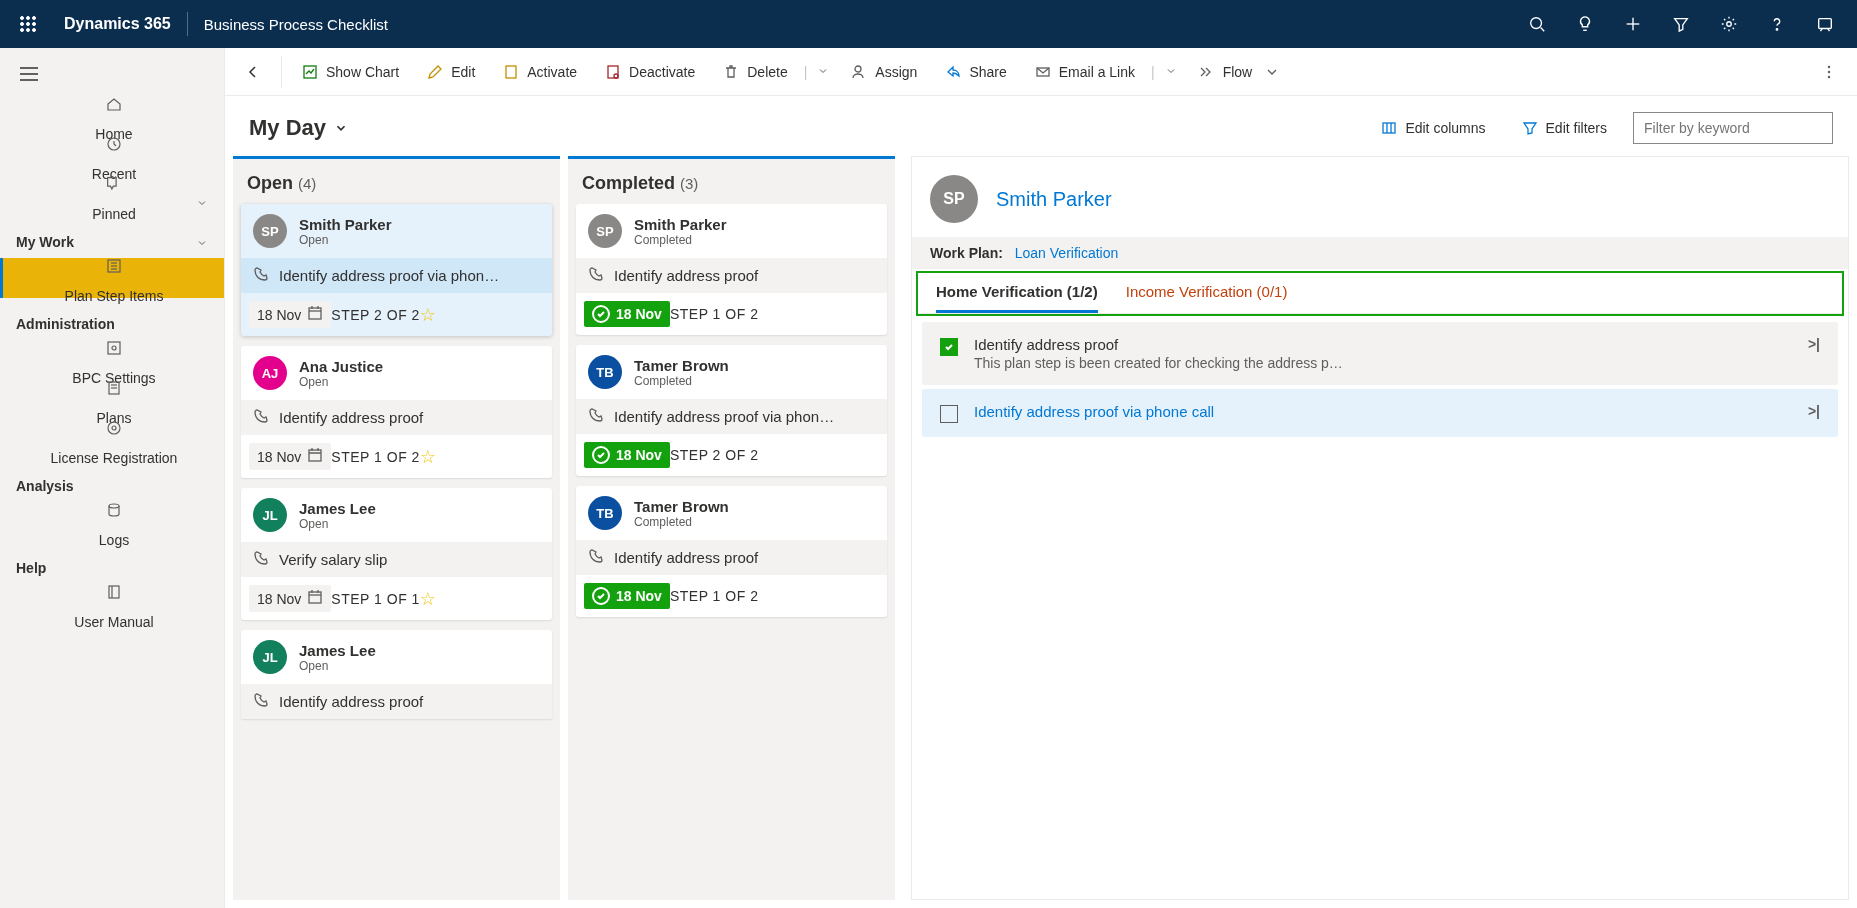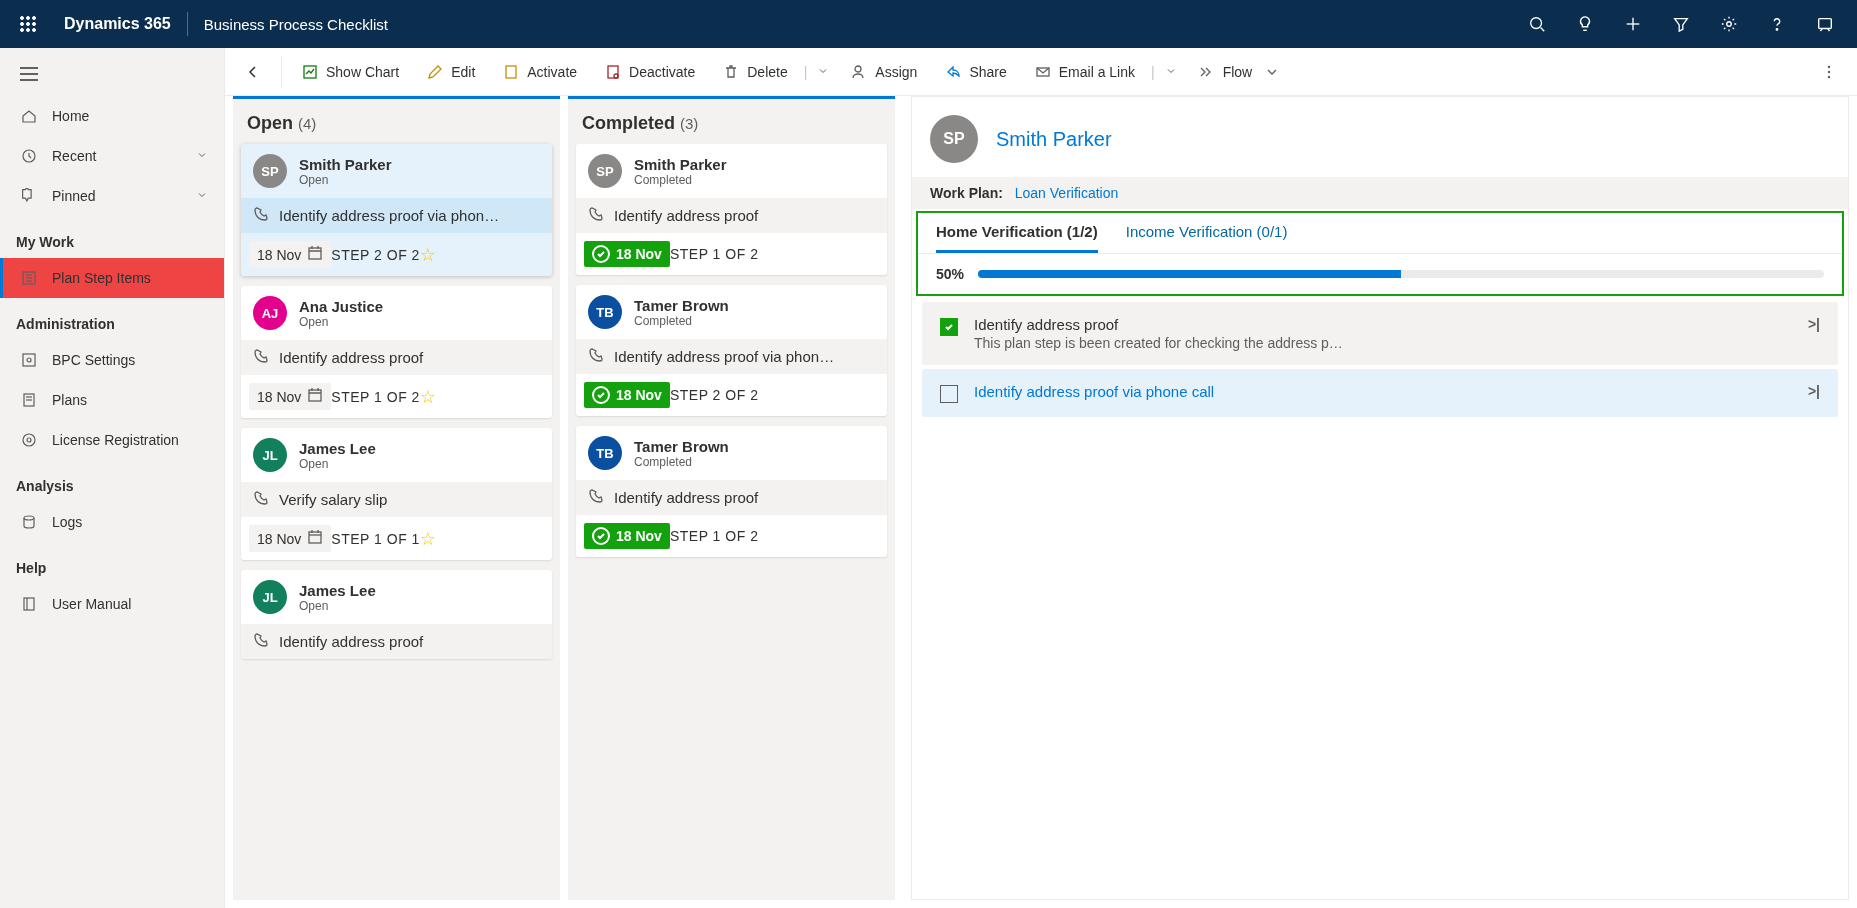--- a/index.html
+++ b/index.html
@@ -14,22 +14,22 @@
 .topbar .spacer { flex: 1; }
 .topbar .icon-btn { width: 48px; height: 48px; display: flex; align-items: center; justify-content: center; cursor: pointer; }
 .topbar svg { stroke: #fff; fill: none; }
 
 
 .layout { display: flex; height: calc(100vh - 48px); }
 
 
 .sidebar { width: 225px; background: #f3f2f1; border-right: 1px solid #edebe9; display: flex; flex-direction: column; padding-top: 4px; }
 .sidebar .ham { height: 44px; display: flex; align-items: center; padding-left: 20px; cursor: pointer; }
-.nav-item { height: 40px; display: flex; align-items: center; padding: 0 16px 0 20px; cursor: pointer; gap: 14px; font-size: 14px; }
-.nav-item.active { background: #ef4444; border-left: 3px solid #0078d4; padding-left: 17px; }
+.nav-item { height: 40px; display: flex; align-items: center; padding: 0 16px 0 20px; cursor: pointer; gap: 14px; font-size: 14px; flex-direction: column; }
+.nav-item.active { background: #eab308; border-left: 3px solid #0078d4; padding-left: 17px; }
 .nav-item .chev { margin-left: auto; }
 .nav-section { font-size: 14px; font-weight: 600; padding: 18px 16px 8px 16px; color: #323130; }
 .nav-icon { width: 18px; height: 18px; display: flex; align-items: center; justify-content: center; }
 .nav-icon svg { stroke: #605e5c; fill: none; stroke-width: 1.2; }
 
 
 .main { flex: 1; display: flex; flex-direction: column; background: #fff; overflow: hidden; }
 
 
 .cmdbar { height: 48px; border-bottom: 1px solid #edebe9; display: flex; align-items: center; padding: 0 8px; gap: 4px; }
@@ -70,21 +70,21 @@
 
 .detail { flex: 1; background: #fff; border: 1px solid #edebe9; margin-left: 8px; padding: 10px 0; display: flex; flex-direction: column; overflow: hidden; }
 .detail-head { display: flex; align-items: center; gap: 18px; padding: 8px 18px 14px 18px; }
 .detail-head .avatar { width: 48px; height: 48px; font-size: 16px; }
 .detail-head .name { font-size: 20px; color: #0078d4; font-weight: 400; }
 .workplan { background: #f3f2f1; padding: 8px 18px; font-size: 14px; }
 .workplan .lbl { font-weight: 600; }
 .workplan .val { color: #0078d4; margin-left: 8px; }
 .tabs-wrap { border: 2px solid #13a10e; margin: 2px 4px; }
 .tabs { display: flex; gap: 28px; padding: 10px 18px 0 18px; border-bottom: 1px solid #edebe9; }
-.tab { padding-bottom: 10px; font-size: 15px; cursor: pointer; color: #0369a1; }
+.tab { padding-bottom: 10px; font-size: 15px; cursor: pointer; color: #c2410c; }
 .tab.active { color: #323130; font-weight: 600; border-bottom: 3px solid #0078d4; }
 .progress-row { display: flex; align-items: center; gap: 14px; padding: 12px 18px; }
 .progress-row .pct { font-size: 14px; font-weight: 600; }
 .pbar { flex: 1; height: 8px; background: #edebe9; border-radius: 4px; overflow: hidden; }
 .pbar .fill { height: 100%; background: #0078d4; width: 50%; }
 .step-item { display: flex; align-items: flex-start; gap: 16px; padding: 14px 18px; margin: 4px 10px; border-radius: 2px; }
 .step-item.completed { background: #f3f2f1; }
 .step-item.pending { background: #e5f1fb; }
 .step-item .chk { width: 18px; height: 18px; border: 1.5px solid #605e5c; margin-top: 2px; flex-shrink: 0; display: flex; align-items: center; justify-content: center; }
 .step-item.completed .chk { background: #13a10e; border-color: #13a10e; color: #fff; }
@@ -350,20 +350,44 @@
         </div>
       <div class="cmd-btn more">
           <svg width="4" height="16" viewBox="0 0 4 16" fill="#605e5c">
             <circle cx="2" cy="3" r="1.2"></circle>
             <circle cx="2" cy="8" r="1.2"></circle>
             <circle cx="2" cy="13" r="1.2"></circle>
           </svg>
         </div>
     </div>
 
+    <div class="viewrow">
+      <div class="viewtitle">
+        <span>My Day</span>
+        <svg width="14" height="14" viewBox="0 0 12 12" stroke="#323130" fill="none" stroke-width="1.5">
+            <path d="M3 4.5l3 3 3-3"></path>
+          </svg>
+      </div>
+      <div class="spacer"></div>
+      <div class="link-btn">
+          <svg width="16" height="16" viewBox="0 0 16 16" stroke="#0078d4" fill="none" stroke-width="1.3">
+            <rect x="2" y="3" width="12" height="10"></rect>
+            <line x1="6" y1="3" x2="6" y2="13"></line>
+            <line x1="10" y1="3" x2="10" y2="13"></line>
+          </svg>
+          <span>Edit columns</span>
+        </div>
+      <div class="link-btn">
+          <svg width="16" height="16" viewBox="0 0 16 16" stroke="#0078d4" fill="none" stroke-width="1.3">
+            <path d="M2 3h12l-4 6v4l-4 1v-5z"></path>
+          </svg>
+          <span>Edit filters</span>
+        </div>
+      <input class="filter-input" placeholder="Filter by keyword" style="">
+    </div>
 
     <div class="board">
 
       <div class="col">
         <div class="col-title"><span>Open</span> <span class="count">(4)</span></div>
         <div id="col-open-cards">
             <div class="card selected">
     <div class="card-head">
       <div class="avatar" style="background:#8a8886">SP</div>
       <div>
@@ -539,26 +563,20 @@
         </div>
         <div class="workplan">
           <span class="lbl">Work Plan:</span>
           <span class="val">Loan Verification</span>
         </div>
         <div class="tabs-wrap">
           <div class="tabs">
             <div class="tab active">Home Verification (1/2)</div>
             <div class="tab">Income Verification (0/1)</div>
           </div>
-          <div class="progress-row">
-            <span class="pct">50%</span>
-            <div class="pbar">
-                <div class="fill"></div>
-              </div>
-          </div>
         </div>
         <div id="detail-steps">
             <div class="step-item completed">
     <div class="chk">
                 <svg width="10" height="10" viewBox="0 0 10 10" stroke="#fff" fill="none" stroke-width="2">
                   <path d="M2 5l2 2 4-4"></path>
                 </svg>
               </div>
     <div class="body">
                 <div class="title">Identify address proof</div>

